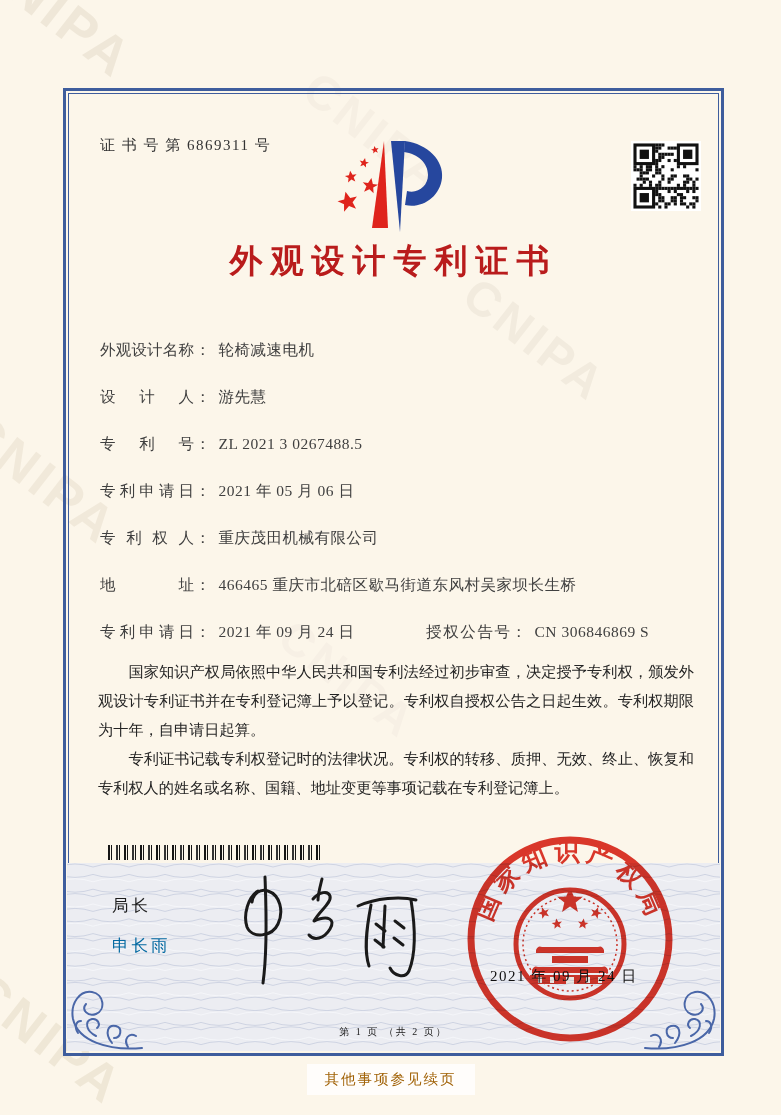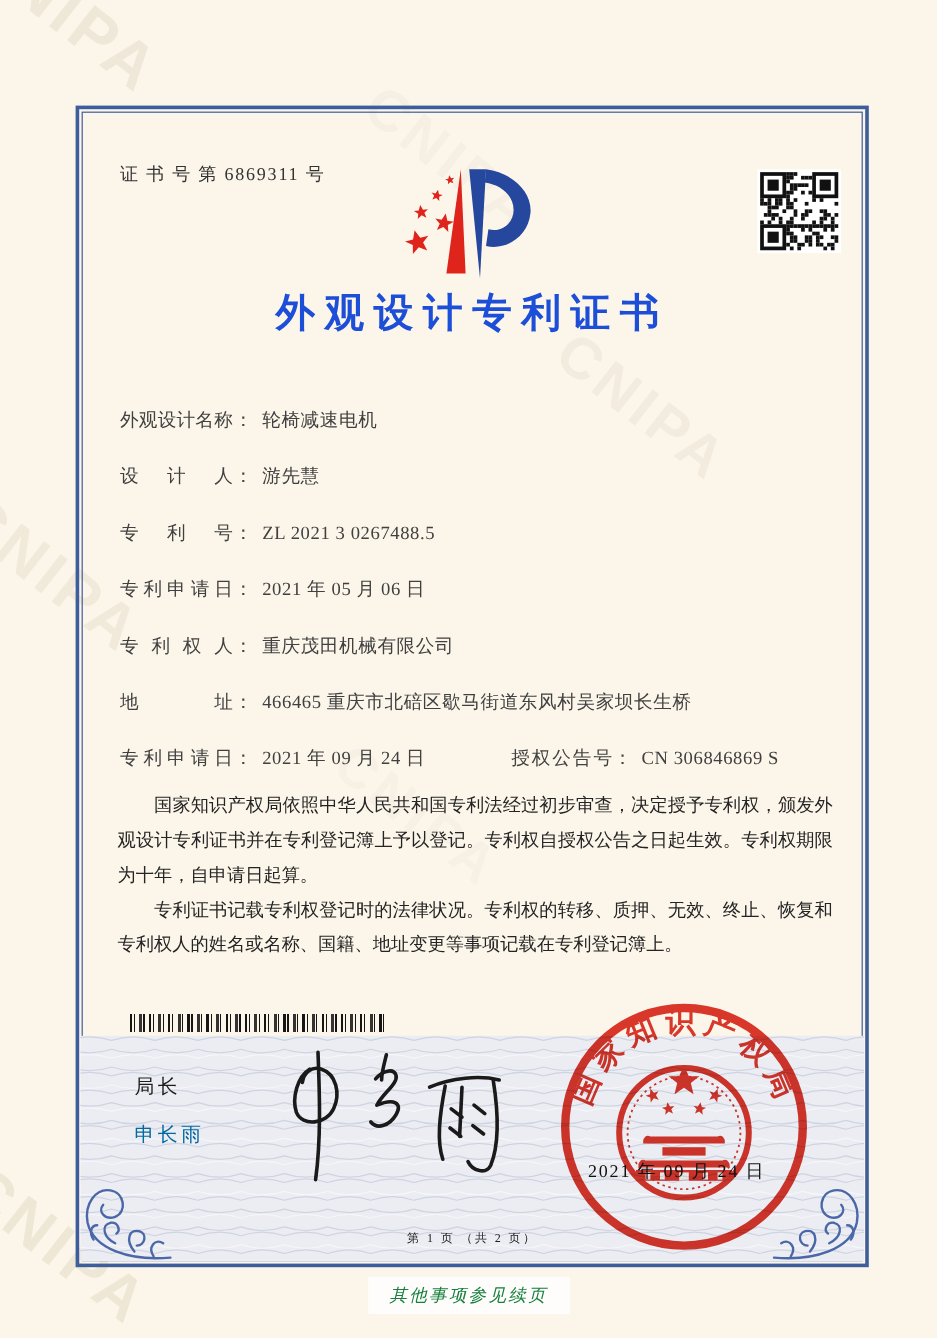--- a/index.html
+++ b/index.html
@@ -8,21 +8,21 @@
   
   .wm{position:absolute;font-family:"Liberation Sans","DejaVu Sans",sans-serif;font-weight:700;
       letter-spacing:4px;transform:rotate(38deg);user-select:none;z-index:0;}
   
   .cert{position:absolute;left:63px;top:88px;width:655px;height:962px;border:3px solid #3e5d9d;z-index:1;}
   .cert-inner{position:absolute;inset:2px;border:1px solid #3e5d9d;pointer-events:none;}
   .certno{position:absolute;left:34px;top:45px;font-size:15px;letter-spacing:1.5px;color:#333;}
   .qr{position:absolute;left:565px;top:50px;width:70px;height:70px;}
   .logo{position:absolute;left:256px;top:40px;width:132px;height:110px;}
   .title{position:absolute;top:148px;left:0;right:0;text-align:center;font-size:33px;font-weight:700;
-         letter-spacing:8px;color:#1d4ed8;}
+         letter-spacing:8px;color:#b91c1c;}
   .frow{position:absolute;left:34px;right:20px;height:24px;white-space:nowrap;font-size:15.5px;color:#404040;}
   .flabel{display:inline-block;width:94px;text-align:justify;text-align-last:justify;vertical-align:top;}
   .fcolon{margin:0 8px 0 1px;}
   .fval{letter-spacing:.5px;}
   .g2{position:absolute;left:326px;top:0;}
   .g2 .flabel{width:84px;}
   .body{position:absolute;left:32px;top:566px;width:596px;text-align:justify;font-size:15.2px;
         line-height:29px;color:#242424;z-index:1;}
   .body p{margin:0;text-indent:2em;}
   .barcode{position:absolute;left:42px;top:754px;width:212px;height:15px;z-index:1;
@@ -34,21 +34,21 @@
   .sig-hand{position:absolute;left:152px;top:778px;width:220px;height:125px;z-index:2;}
   .seal{position:absolute;left:394px;top:738px;width:220px;height:220px;z-index:3;mix-blend-mode:multiply;}
   .seal-date{position:absolute;left:424px;top:876px;width:170px;font-size:15px;letter-spacing:1.5px;
              color:#111;z-index:4;white-space:nowrap;}
   .pageinfo{position:absolute;left:0;right:0;top:934px;text-align:center;font-size:10px;
             letter-spacing:2px;z-index:2;color:#222;}
   .orn{position:absolute;width:78px;height:70px;top:890px;z-index:1;}
   .orn-l{left:0;}
   .orn-r{right:0;transform:scaleX(-1);}
   .note{position:absolute;left:50%;top:1064px;transform:translateX(-50%);background:#fffdfb;
-        padding:6px 18px;font-size:14.5px;letter-spacing:2px;z-index:2;color:#15803d;white-space:nowrap;font-style:italic;}
+        padding:6px 18px;font-size:14.5px;letter-spacing:2px;z-index:2;color:#a16207;white-space:nowrap;}
 </style>
 </head>
 <body>
 
 <div class="page">
 
   <div class="wm" style="left:-38px;top:-22px;font-size:54px;color:#efe7d8;">CNIPA</div>
   <div class="wm" style="left:292px;top:106px;font-size:48px;color:#f6efe3;">CNIPA</div>
   <div class="wm" style="left:452px;top:312px;font-size:48px;color:#f2ebde;">CNIPA</div>
   <div class="wm" style="left:-48px;top:448px;font-size:52px;color:#f1e9da;">CNIPA</div>

